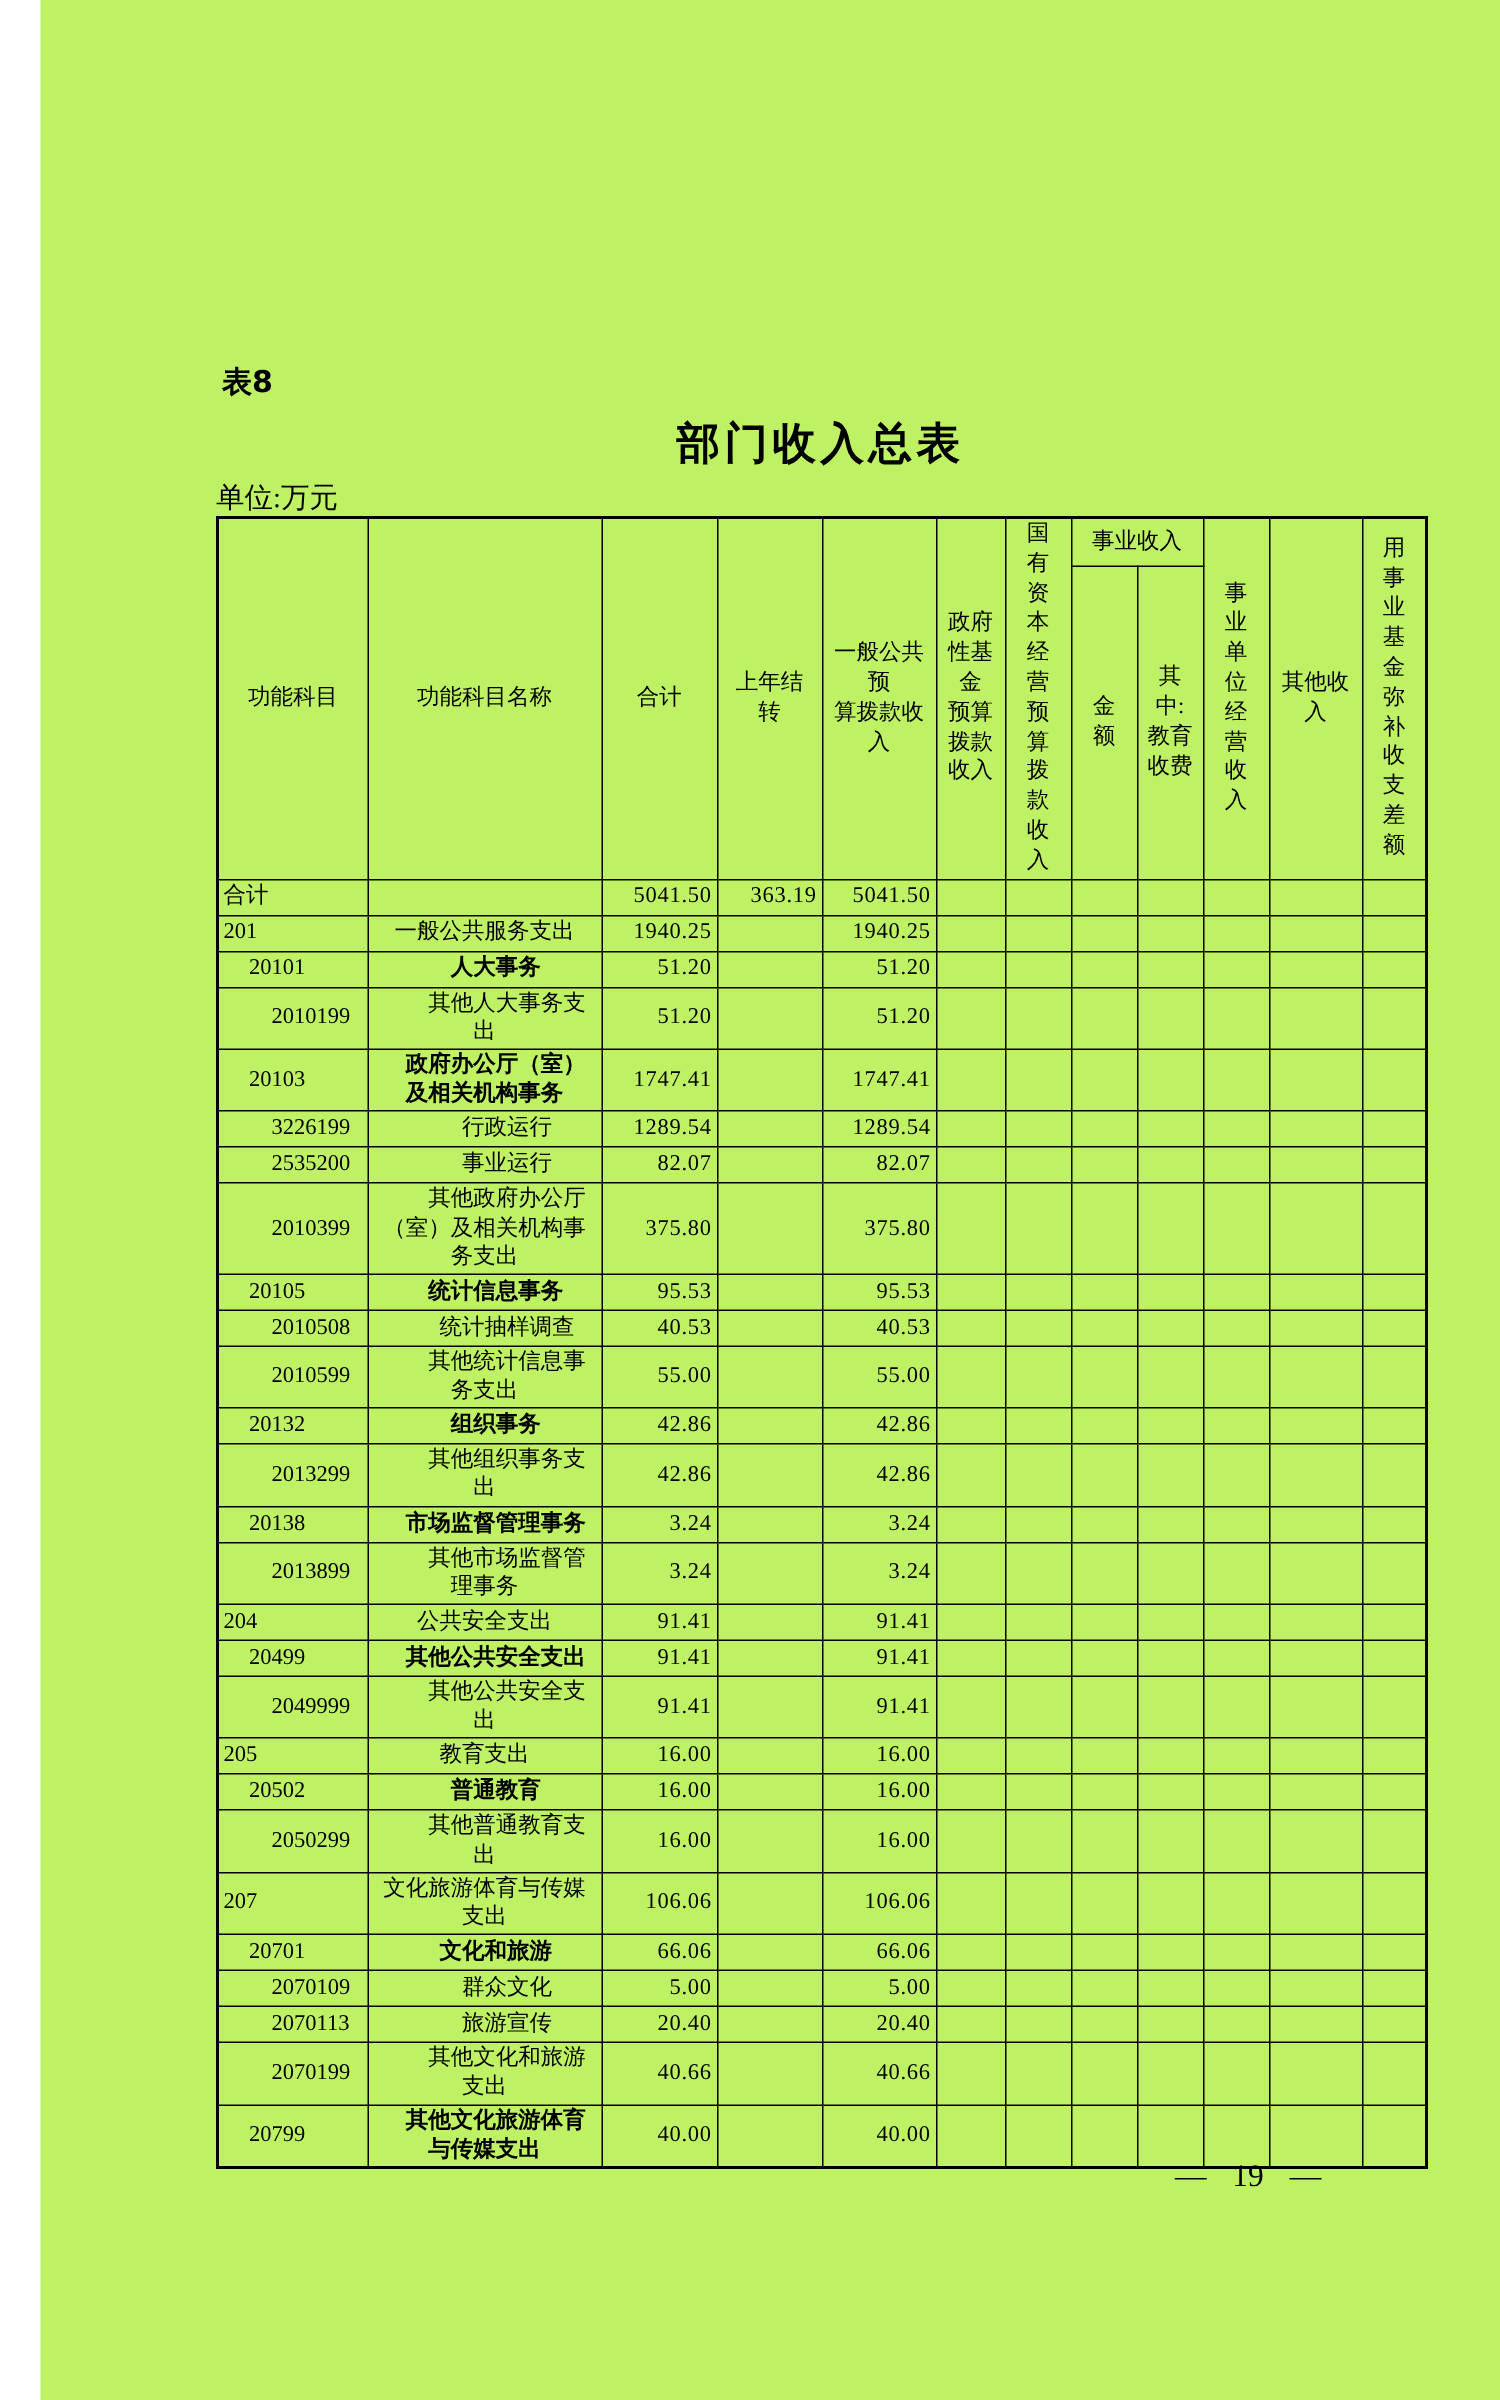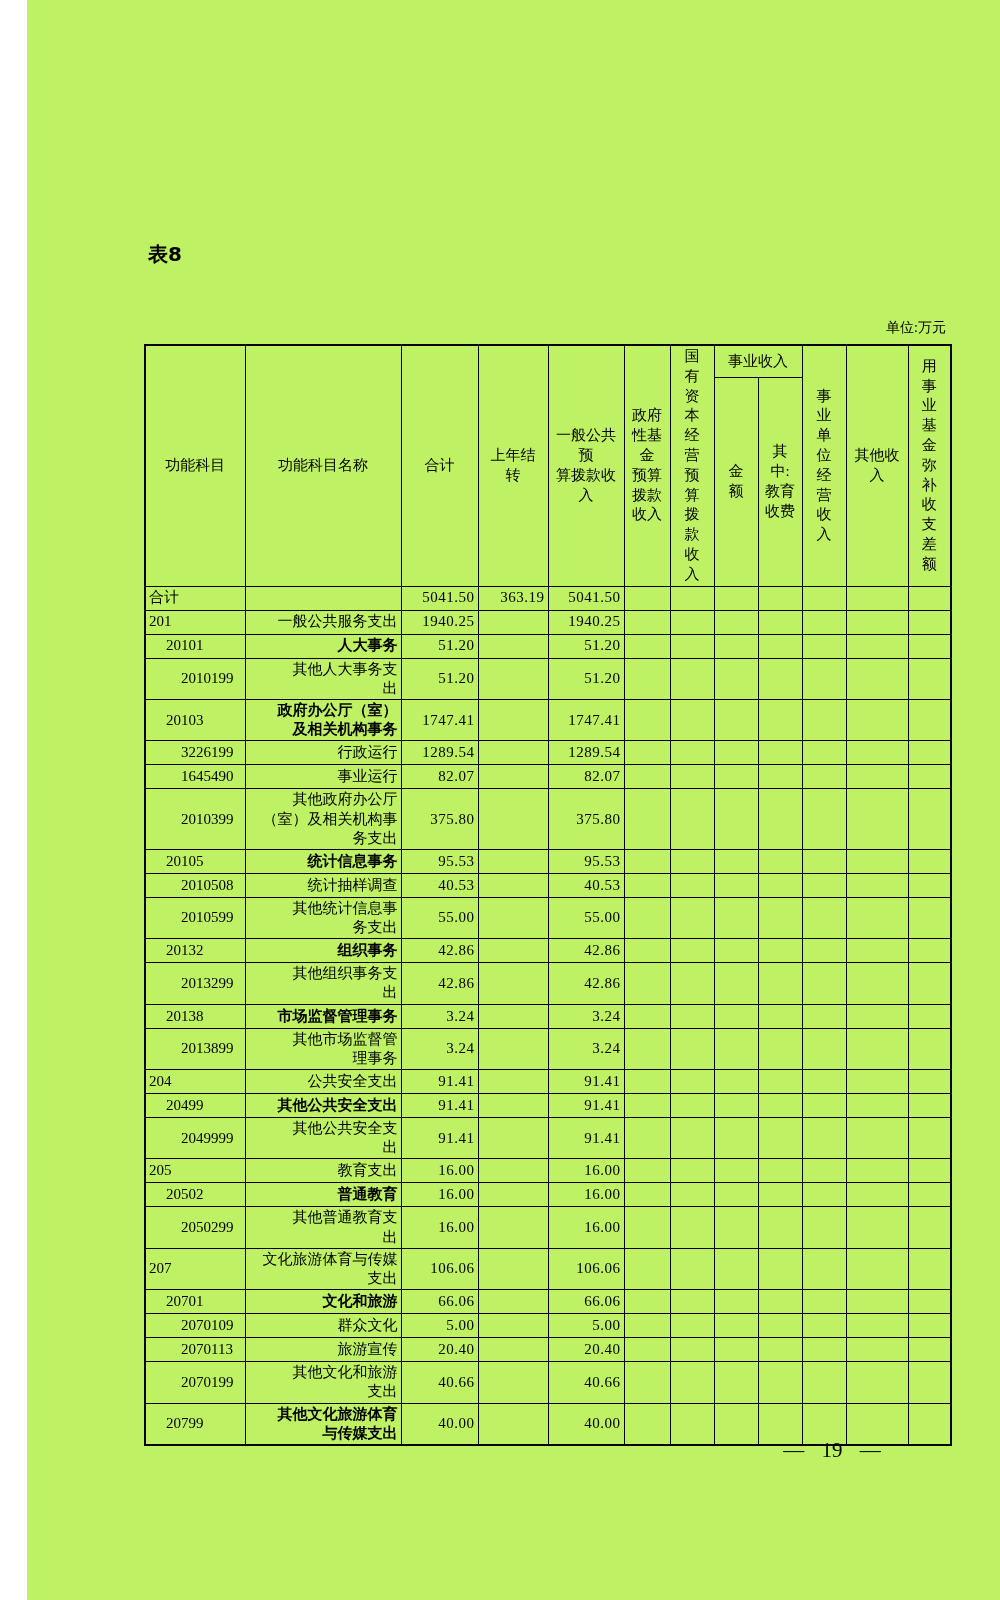--- a/index.html
+++ b/index.html
@@ -33,22 +33,22 @@
     font-weight: bold;
     letter-spacing: 3px;
     font-family: "DejaVu Sans", "Liberation Sans", sans-serif;
     color: #000;
   }
   .unit-note {
     position: absolute;
     left: 117px;
     top: 319px;
     width: 802px;
-    text-align: right;
-    font-size: 14px;
+    text-align: left;
+    font-size: 19px;
     color: #000;
   }
   .table-wrap {
     position: absolute;
     left: 117px;
     top: 344px;
   }
   table.budget {
     border-collapse: collapse;
     table-layout: fixed;
@@ -76,21 +76,21 @@
     height: 24px;
     padding: 1px 3px;
     vertical-align: middle;
     line-height: 1.28;
     color: #000;
   }
   td.code { text-align: left; padding-left: 7px; }
   td.code.lvl-1 { text-indent: 0; }
   td.code.lvl-2 { text-indent: 17px; }
   td.code.lvl-3 { text-indent: 32px; }
-  td.name { text-align: right; padding-left: 8px; padding-right: 3px; }
+  td.name { text-align: center; padding-left: 8px; padding-right: 3px; }
   td.name.lvl-1 { text-indent: 0; }
   td.name.lvl-2 { text-indent: 15px; font-weight: bold; }
   td.name.lvl-3 { text-indent: 30px; }
   td.num {
     text-align: right;
     padding-right: 8px;
     letter-spacing: 0.5px;
   }
   .page-number {
     position: absolute;
@@ -103,20 +103,21 @@
     color: #000;
   }
 </style>
 </head>
 <body>
 
 <div class="sheet">
 
   <div class="sheet-label">表8</div>
 
+  <div class="doc-title">部门收入总表</div>
 
   <div class="unit-note">单位:万元</div>
 
   <div class="table-wrap">
     <table class="budget">
       <colgroup>
         <col style="width:100px">
           <col style="width:156px">
           <col style="width:77px">
         <col style="width:70px">
@@ -269,21 +270,21 @@
     <td class="num">1289.54</td>
     <td class="num"></td>
     <td class="num"></td>
     <td class="num"></td>
     <td class="num"></td>
     <td class="num"></td>
     <td class="num"></td>
     <td class="num"></td>
   </tr>
           <tr class="data-row">
-    <td class="code lvl-3">1645490</td>
+    <td class="code lvl-3">2535200</td>
     <td class="name lvl-3">事业运行</td>
     <td class="num">82.07</td>
     <td class="num"></td>
     <td class="num">82.07</td>
     <td class="num"></td>
     <td class="num"></td>
     <td class="num"></td>
     <td class="num"></td>
     <td class="num"></td>
     <td class="num"></td>

